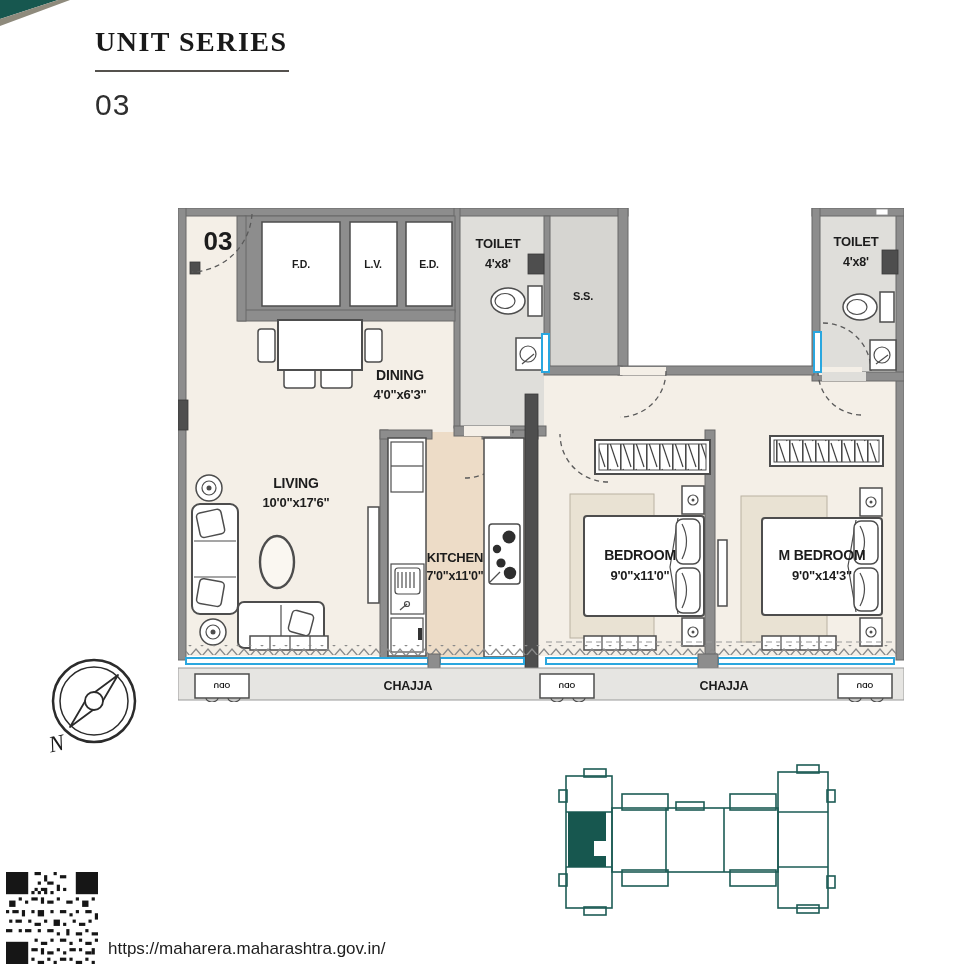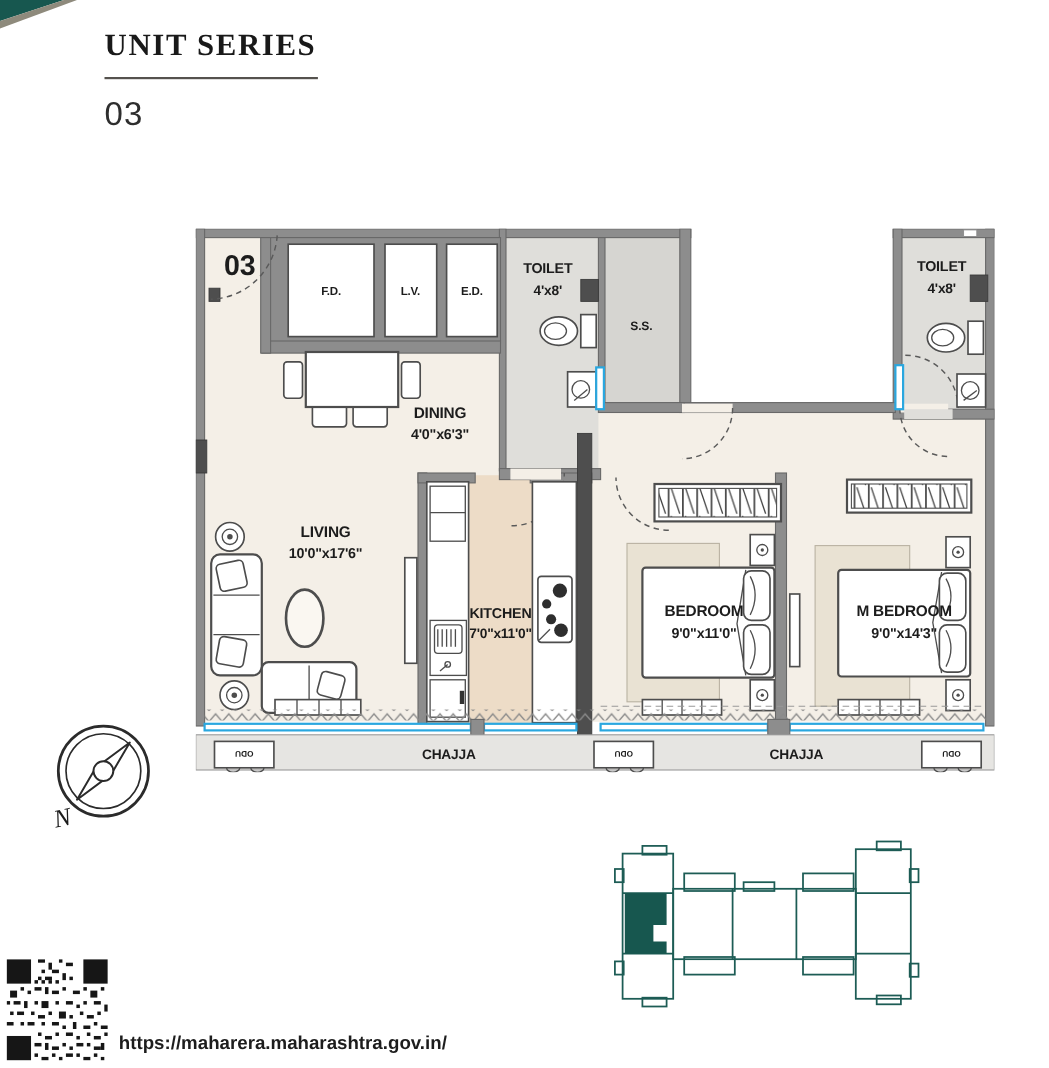--- a/index.html
+++ b/index.html
@@ -4,21 +4,21 @@
 <style>
   html,body{margin:0;padding:0;background:#ffffff;}
   .canvas{position:relative;width:954px;height:971px;background:#ffffff;overflow:hidden;
           font-family:"Liberation Sans",sans-serif;padding-left:16px;}
   .abs{position:absolute;}
   .title{left:95px;top:26px;font-family:"Liberation Serif",serif;font-weight:700;
          font-size:28px;letter-spacing:1.5px;color:#191919;}
   .title-rule{left:95px;top:70px;width:194px;height:2px;background:#55524e;}
   .unit-no{left:95px;top:88px;font-size:30px;font-weight:500;color:#2e2e2e;letter-spacing:1px;}
   .footer-line1{left:108px;top:915px;font-size:17px;color:#1d1d1d;}
-  .footer-line2{left:108px;top:939px;font-size:17px;color:#1d1d1d;font-weight:bold;}
+  .footer-line2{left:108px;top:939px;font-size:17px;color:#1d1d1d;}
   
   text{font-family:"Liberation Sans",sans-serif;font-weight:700;fill:#1c1c1c;
        text-anchor:middle;letter-spacing:-0.2px;}
   .t14{font-size:14px}.t13{font-size:13px}.t12{font-size:12.5px}
   .t11{font-size:11px}.t10{font-size:10.5px}.t26{font-size:26px;letter-spacing:0}
   .tchajja{font-size:12.5px}.todu{font-size:7.5px;letter-spacing:0}
   .tN{font-family:"Liberation Serif",serif;font-style:italic;font-weight:400;font-size:23px;}
   .wall{fill:#8D8D8D;stroke:#686868;stroke-width:1}
   .dwall{fill:#4E4E4E;stroke:#3a3a3a;stroke-width:0.8}
   .furn{fill:#ffffff;stroke:#4d4d4d;stroke-width:1.5}

